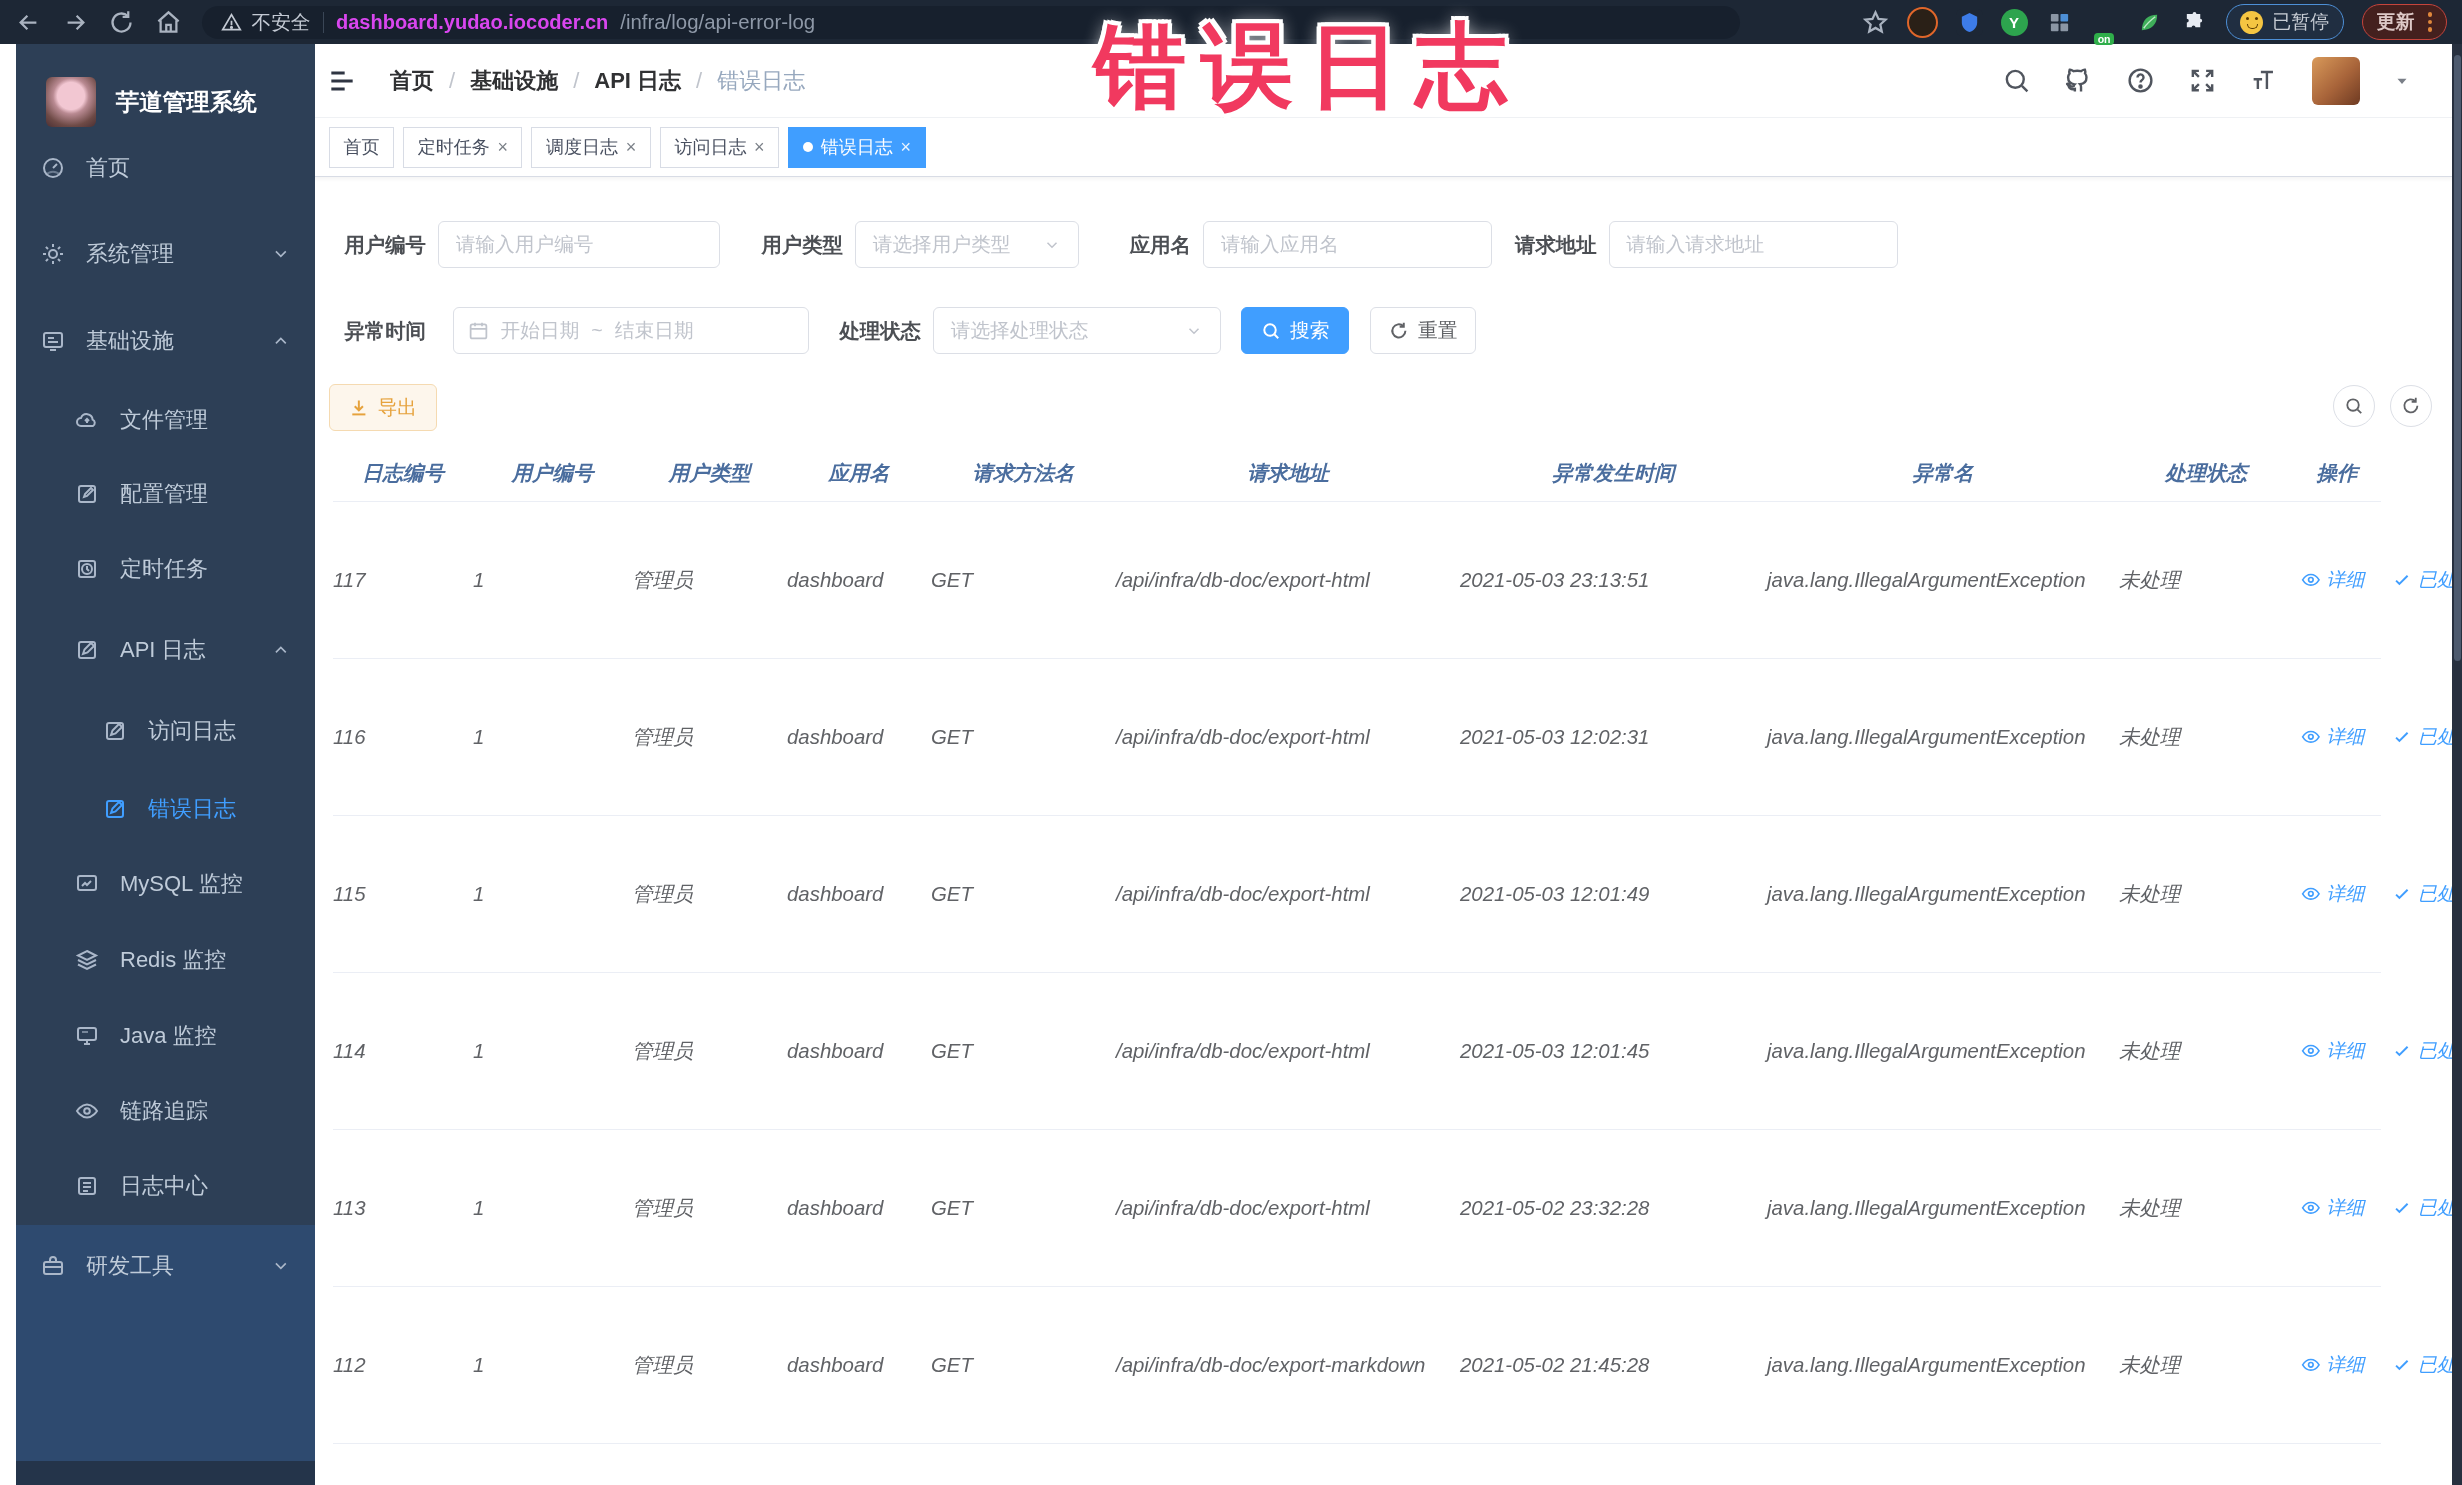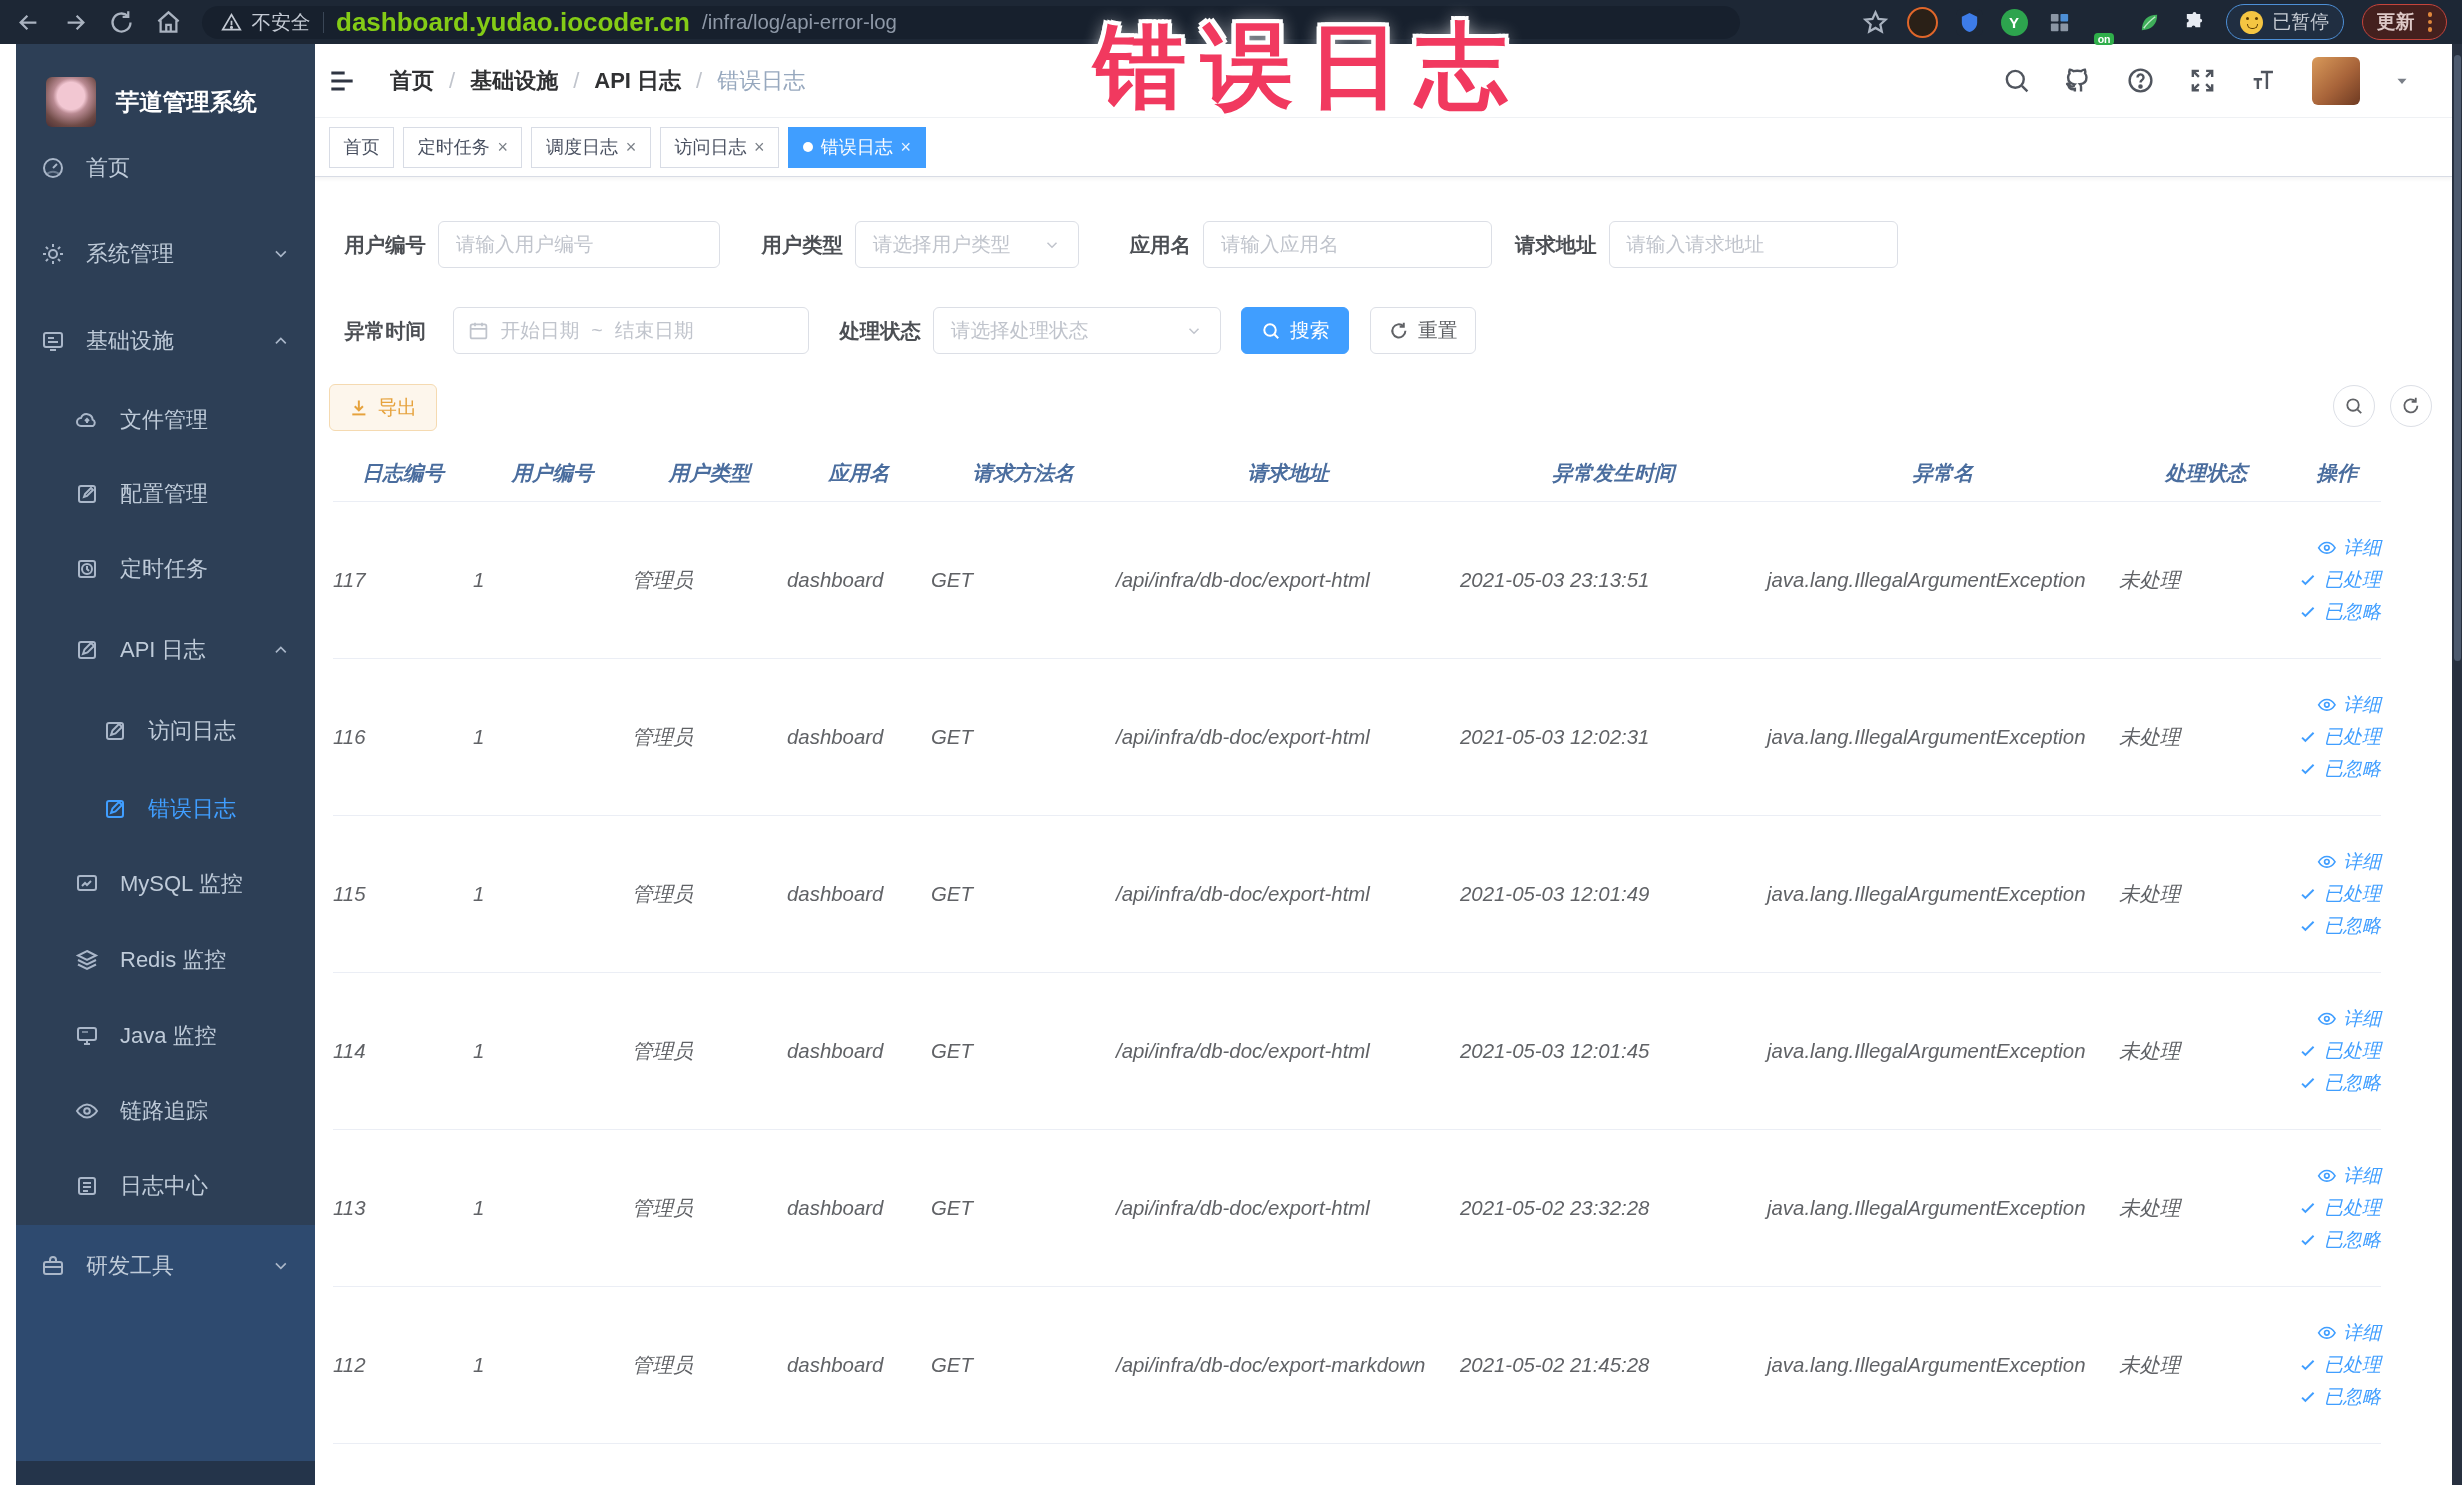--- a/index.html
+++ b/index.html
@@ -8,21 +8,21 @@
 
   
   .browser-bar{position:absolute;left:0;top:0;width:2462px;height:44px;background:#1d2735;
     display:flex;align-items:center;padding:0 15px;box-sizing:border-box;gap:19.7px;z-index:5;}
   .nav-ic{width:27px;height:27px;color:#aab3c0;flex:0 0 auto;}
   .nav-ic svg{width:100%;height:100%;}
   .addr-pill{flex:1;max-width:1499px;height:33px;background:#17202d;border-radius:18px;
     display:flex;align-items:center;padding:0 19.7px;gap:12px;min-width:0;}
   .addr-sec{display:flex;align-items:center;gap:9px;color:#c3c9d3;font-size:19.7px;}
   .addr-sep{width:1.5px;height:21px;background:#3a4656;}
-  .addr-host{color:#84cc16;font-weight:700;font-size:26px;white-space:nowrap;}
+  .addr-host{color:#d946ef;font-weight:700;font-size:20px;white-space:nowrap;}
   .addr-path{color:#8e98a7;font-size:20.4px;white-space:nowrap;}
   .bar-right{display:flex;align-items:center;gap:18px;margin-left:auto;}
   .ext-ic{width:27px;height:27px;border-radius:6px;display:flex;align-items:center;justify-content:center;
     font-size:15px;font-weight:700;color:#fff;flex:0 0 auto;}
   .pill{display:flex;align-items:center;gap:9px;border-radius:19.7px;padding:3.8px 13.6px;font-size:19px;}
   .pill-paused{border:1.5px solid #4d8fd6;color:#c7ccd4;background:rgba(77,143,214,.08);}
   .pill-update{border:1.5px solid #c5443c;background:#44201e;color:#ddc9c7;font-weight:700;}
   .emoji-face{width:23px;height:23px;border-radius:50%;background:#f5c542;position:relative;}
   .emoji-face::before{content:"";position:absolute;left:5.3px;top:6.8px;width:3px;height:3px;border-radius:50%;
     background:#5a3a00;box-shadow:9px 0 0 #5a3a00;}
@@ -112,21 +112,21 @@
 
   
   .etable{position:absolute;left:333px;top:445px;width:2048px;font-size:20.4px;color:#606266;font-style:italic;
     --cols:140px 159px 155px 144px 185px 344px 307px 352px 174px 88px;}
   .t-head{display:grid;grid-template-columns:var(--cols);height:56px;align-items:center;
     border-bottom:0.8px solid #ebeef5;color:#4a6d9e;font-weight:700;}
   .t-head div{text-align:center;white-space:nowrap;}
   .t-row{display:grid;grid-template-columns:var(--cols);height:156px;align-items:center;
     border-bottom:0.8px solid #ebeef5;}
   .t-row .td{text-align:left;white-space:nowrap;overflow:visible;}
-  .ops{display:flex;flex-direction:column;gap:6px;align-items:flex-end;padding-left:7.6px;}
+  .ops{display:flex;flex-direction:row;gap:28px;align-items:center;padding-left:7.6px;}
   .op-link{display:inline-flex;align-items:center;gap:6px;color:#409eff;font-size:19px;cursor:pointer;white-space:nowrap;}
   .op-link svg{width:19.7px;height:19.7px;flex:0 0 auto;}
 
   
   .annotation{position:absolute;left:1094px;top:4.5px;z-index:50;font-size:92px;font-weight:700;
     letter-spacing:15px;color:#f1395f;white-space:nowrap;pointer-events:none;
     text-shadow:-3.8px -3.8px 0 #fff,3.8px -3.8px 0 #fff,-3.8px 3.8px 0 #fff,3.8px 3.8px 0 #fff,
       -4.5px 0 0 #fff,4.5px 0 0 #fff,0 -4.5px 0 #fff,0 4.5px 0 #fff,0 0 18px rgba(255,255,255,.95);}
 </style>
 </head>

